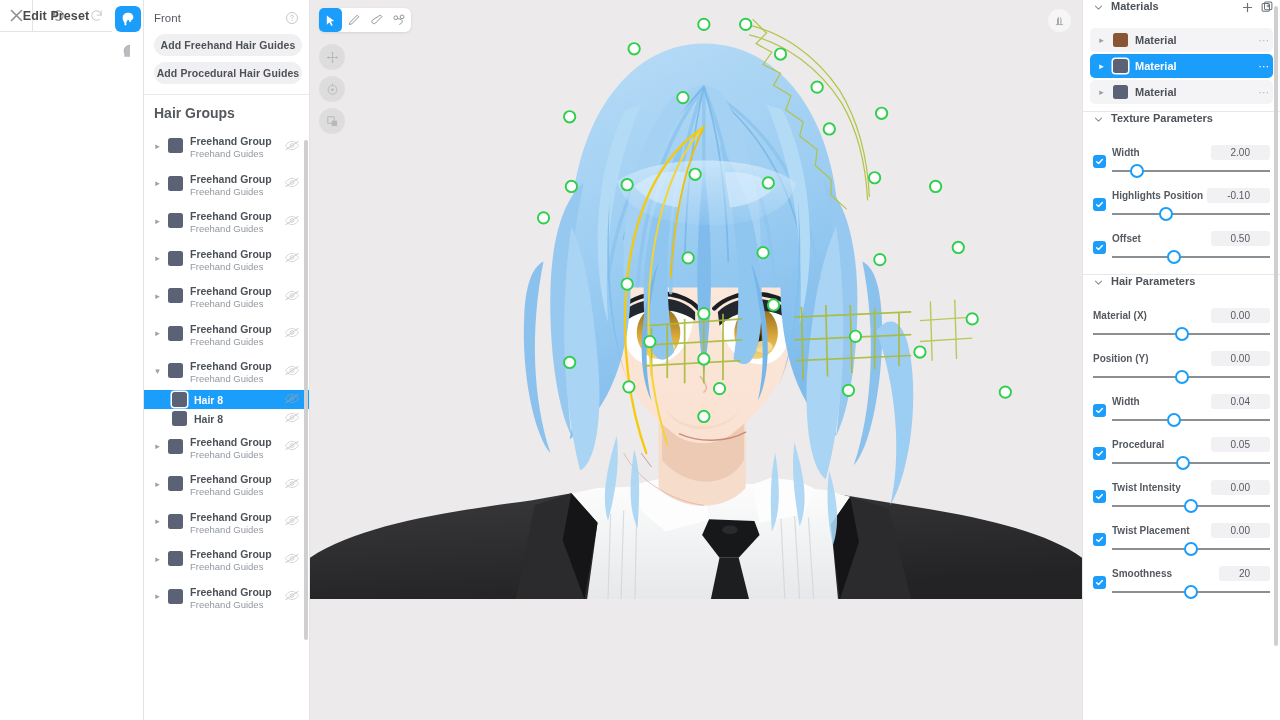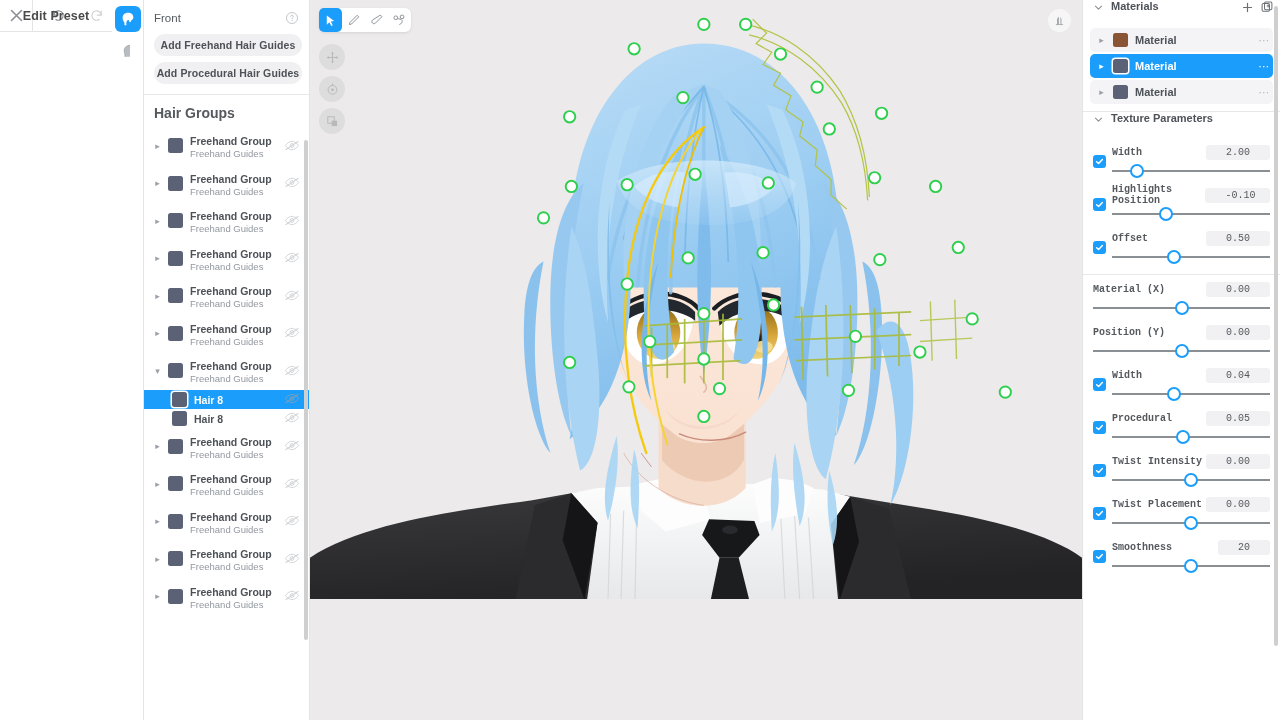--- a/index.html
+++ b/index.html
@@ -143,21 +143,21 @@
   .rp-divider { height: 1px; background: #e8e8e8; margin: 7px 0 0 0; }
 
   .param { position: relative; padding: 4px 10px 2px 10px; }
   .param-row { display: flex; align-items: flex-start; }
   .chk {
     width: 13px; height: 13px; min-width: 13px; border-radius: 2.5px; border: 1.5px solid #1a9dfb;
     background: #1a9dfb; display: flex; align-items: center; justify-content: center;
     margin-top: 13px; cursor: pointer;
   }
   .param-main { flex: 1; padding-left: 6px; }
-  .param-top { display: flex; align-items: center; justify-content: space-between; height: 20px; font-family: Liberation Mono, monospace; }
+  .param-top { display: flex; align-items: center; justify-content: space-between; height: 20px; }
   .param-label { font-size: 10px; font-weight: bold; color: #55595e; }
   .param-val {
     font-size: 10px; color: #55595e; background: #f1f1f3; border-radius: 3px;
     padding: 2px 20px; min-width: 34px; text-align: center; cursor: pointer;
   }
   .slider { position: relative; height: 16px; margin-top: 1px; }
   .track { position: absolute; top: 7px; left: 0; right: 0; height: 1.5px; background: #8a8f94; }
   .knob {
     position: absolute; top: 1px; width: 14px; height: 14px; border-radius: 50%;
     border: 2px solid #1a9dfb; background: #ffffff; transform: translateX(-7px); cursor: pointer;
@@ -759,20 +759,28 @@
                   <div class="slider">      
                     <div class="track"></div>      
                     <div class="knob" style="left:39%"></div>    
                   </div>  
                 </div>
               </div>
             </div>
           </div>
         <div class="rp-divider"></div>
 
+        <div class="section-head">
+          <span class="sh-icon">
+            <svg width="9" height="9" viewBox="0 0 10 10">
+              <path d="M1.6 3.4 L5 6.8 L8.4 3.4" fill="none" stroke="#8b9096" stroke-width="1.2" stroke-linecap="round" stroke-linejoin="round"></path>
+            </svg>
+          </span>
+          <span class="sh-title">Hair Parameters</span>
+        </div>
         <div id="hair-params">
             <div class="param noindent">
               <div class="param-row">  
                 <div class="param-main">    
                   <div class="param-top">      
                     <span class="param-label">Material (X)</span>      
                     <span class="param-val">0.00</span>    
                   </div>    
                   <div class="slider">      
                     <div class="track"></div>      

